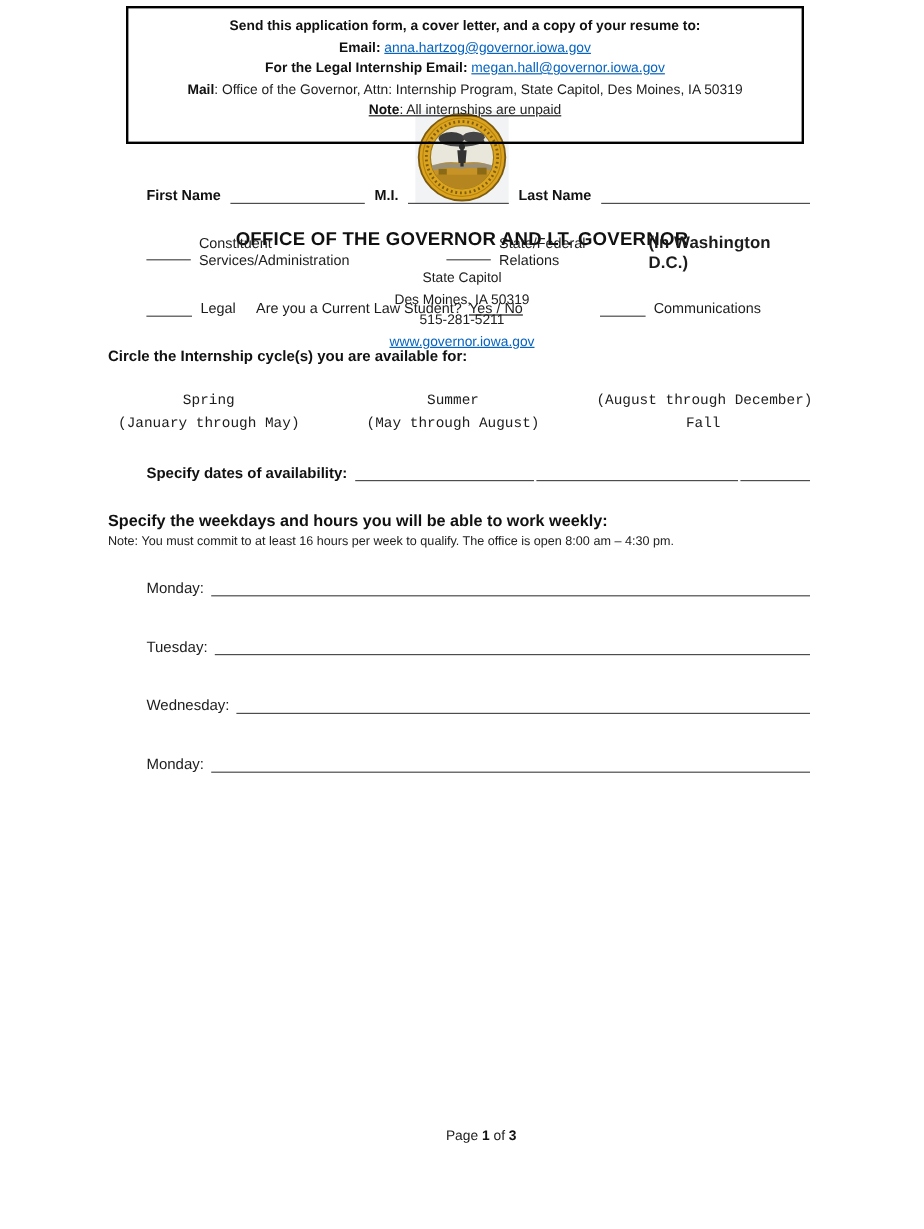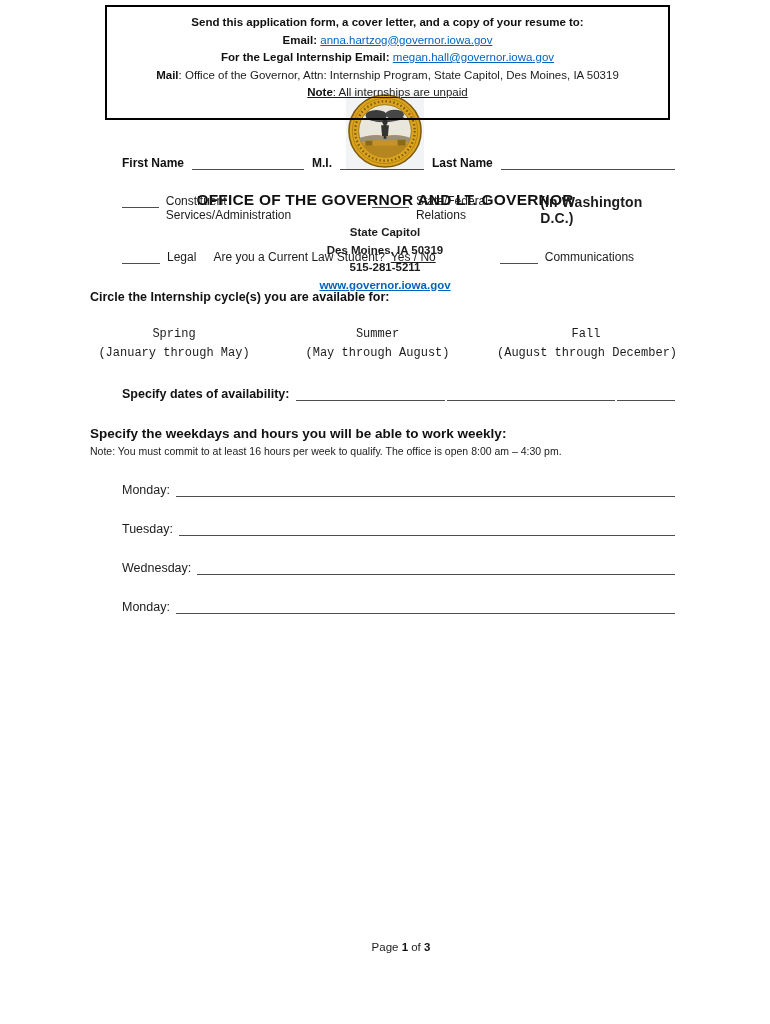--- a/index.html
+++ b/index.html
@@ -11,47 +11,47 @@
     color:#1c1c1c;
     overflow:hidden;
   }
   .content{position:absolute;left:90px;top:0;width:585px;}
   .seal-wrap{text-align:center;padding-top:91px;line-height:0;}
   .seal-wrap svg{width:78px;height:80px;}
   .doc-title{
     text-align:center;font-weight:bold;font-size:15.5px;
     letter-spacing:.2px;margin-top:20px;color:#111;
   }
-  .address{text-align:center;font-size:11.5px;line-height:17.5px;margin-top:15px;font-weight:bold;}
+  .address{text-align:center;font-size:11.5px;line-height:17.5px;margin-top:15px;}
   .link{color:#0563C1;text-decoration:underline;cursor:pointer;}
   .info-box{
     border:2.5px solid #000;
     margin:5px 5px 0 15px;
     padding:7px 10px 16px;
     text-align:center;font-size:11.5px;line-height:17.5px;
   }
   .b{font-weight:bold;color:#111;}
   .u{text-decoration:underline;}
-  .row{display:flex;align-items:flex-start;font-size:12px;padding-left:32px;}
+  .row{display:flex;align-items:center;font-size:12px;padding-left:32px;}
   .blank{border-bottom:1.5px solid #4d4d4d;display:inline-block;height:13px;}
   .name-row{margin-top:36px;font-weight:bold;color:#111;}
   .name-row .blank{margin:0 8px 1px 8px;}
   .areas-heading{margin-top:27px;font-size:12px;}
   .rank-row{margin-top:23px;}
   .rank-row .blank{width:38px;margin-bottom:1px;}
   .small-bold{font-weight:bold;font-size:14px;letter-spacing:.1px;margin-left:3px;margin-bottom:1px;}
   .yesno{text-decoration:underline;padding:0 6px 1px 6px;}
   .section-heading{margin-top:25px;font-size:12.5px;font-weight:bold;color:#111;}
   .cycles-row{display:flex;margin-top:21px;font-size:12px;line-height:19px;text-align:center;justify-content:space-between;}
   .cycle{white-space:nowrap;font-family:Liberation Mono, monospace;}
   .avail-row{margin-top:24px;}
   .avail-row .b{font-size:12.5px;}
   .seg{border-bottom:1.5px solid #4d4d4d;height:13px;}
   .note-small{font-size:10.5px;margin-top:4px;color:#222;}
-  .weekday-row{margin-top:24px;font-size:12.5px;}
+  .weekday-row{margin-top:34px;font-size:12.5px;}
   .weekday-row .blank{flex:1;margin-left:6px;margin-bottom:1px;}
   .footer{position:absolute;left:0;width:770px;top:941px;text-align:center;font-size:11.5px;margin-left:16px;}
 </style>
 </head>
 <body>
 
 <div class="page">
 
   <div class="seal-wrap">
     <svg viewBox="0 0 80 80" aria-hidden="true">
@@ -139,22 +139,22 @@
     <div class="cycles-row">
       <div class="cycle" style="width:168px">
         <div>Spring</div>
         <div>(January through May)</div>
       </div>
       <div class="cycle" style="width:150px">
         <div>Summer</div>
         <div>(May through August)</div>
       </div>
       <div class="cycle" style="width:178px">
+        <div>(August through December)</div>
         <div>Fall</div>
-        <div>(August through December)</div>
       </div>
     </div>
 
     <div class="row avail-row">
       <span class="b">Specify dates of availability:</span>
       <span class="seg" style="flex:1.55;margin-left:7px"></span>
       <span class="seg" style="flex:1.75;margin-left:2px"></span>
       <span class="seg" style="width:58px;margin-left:2px"></span>
     </div>
 

